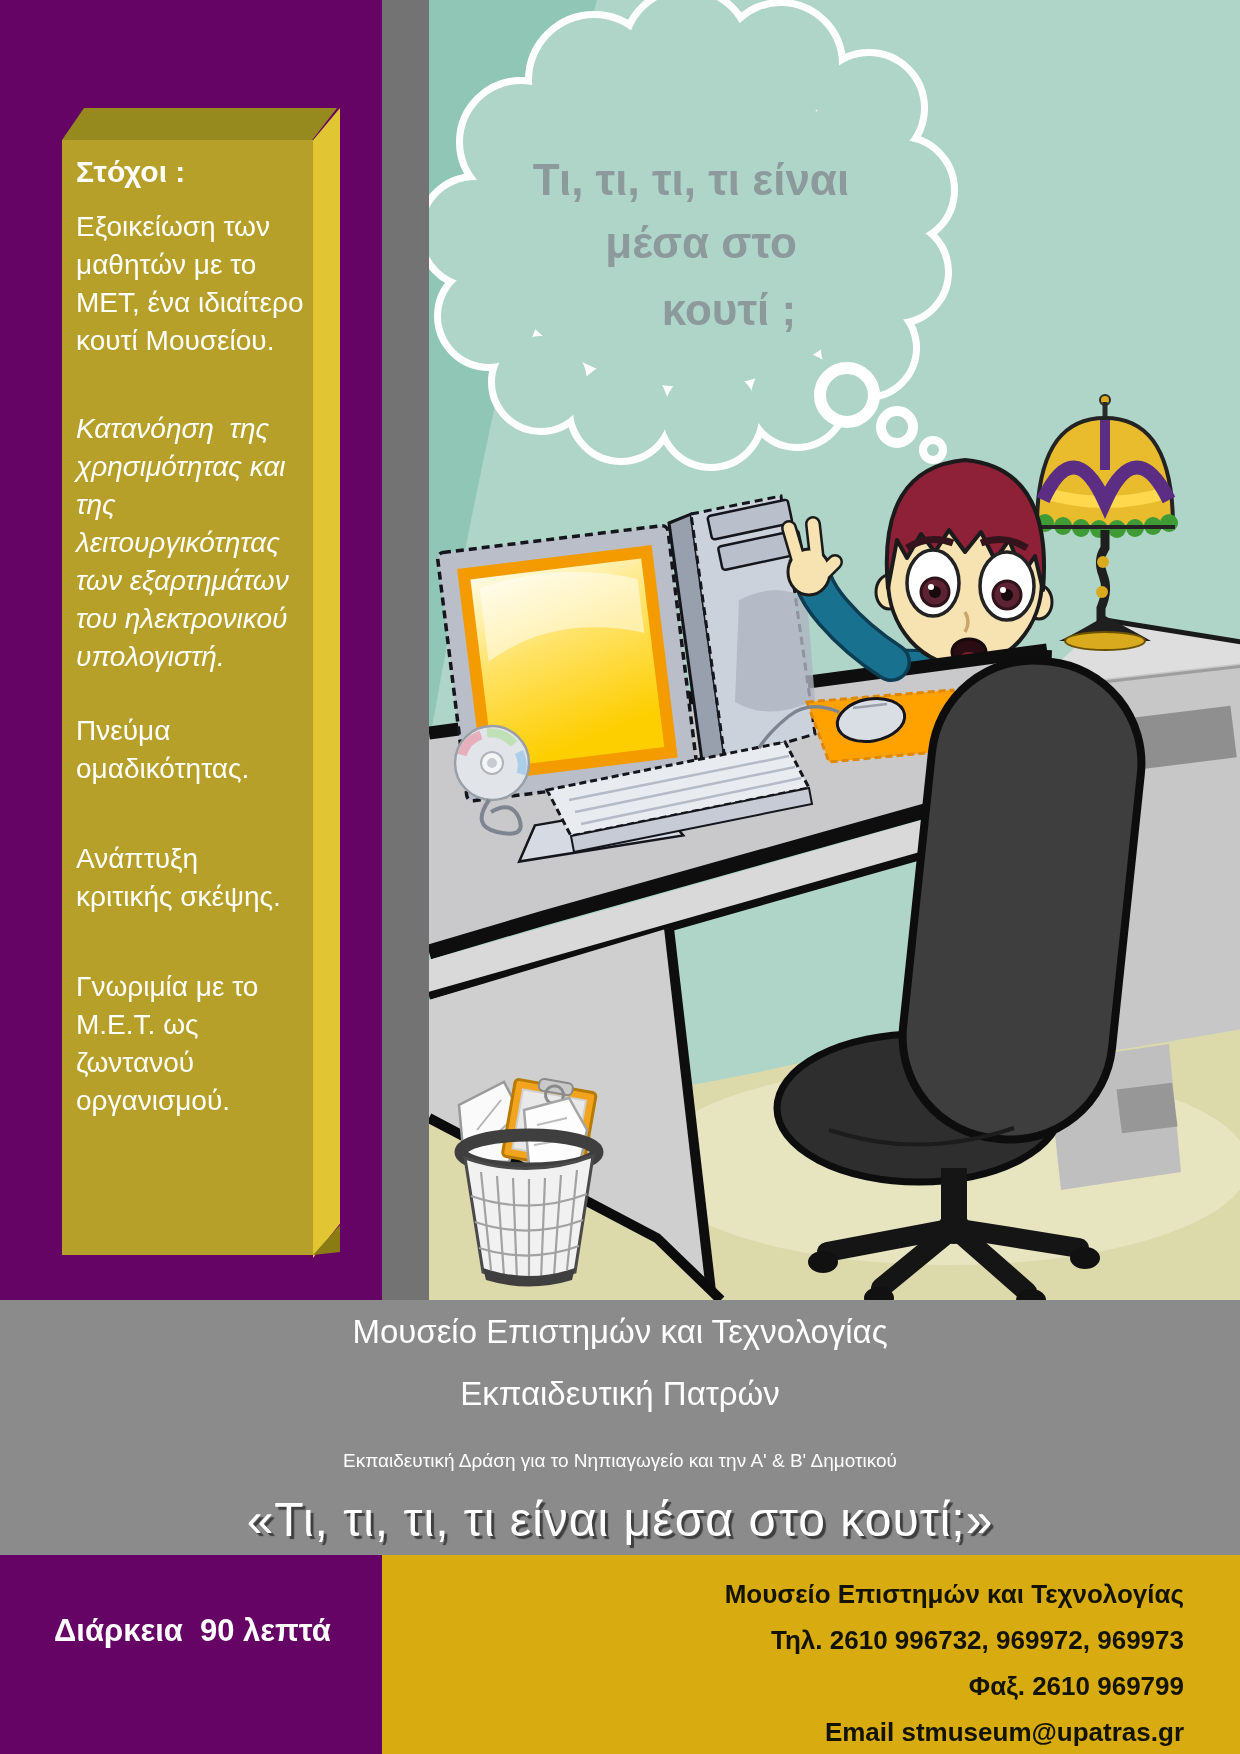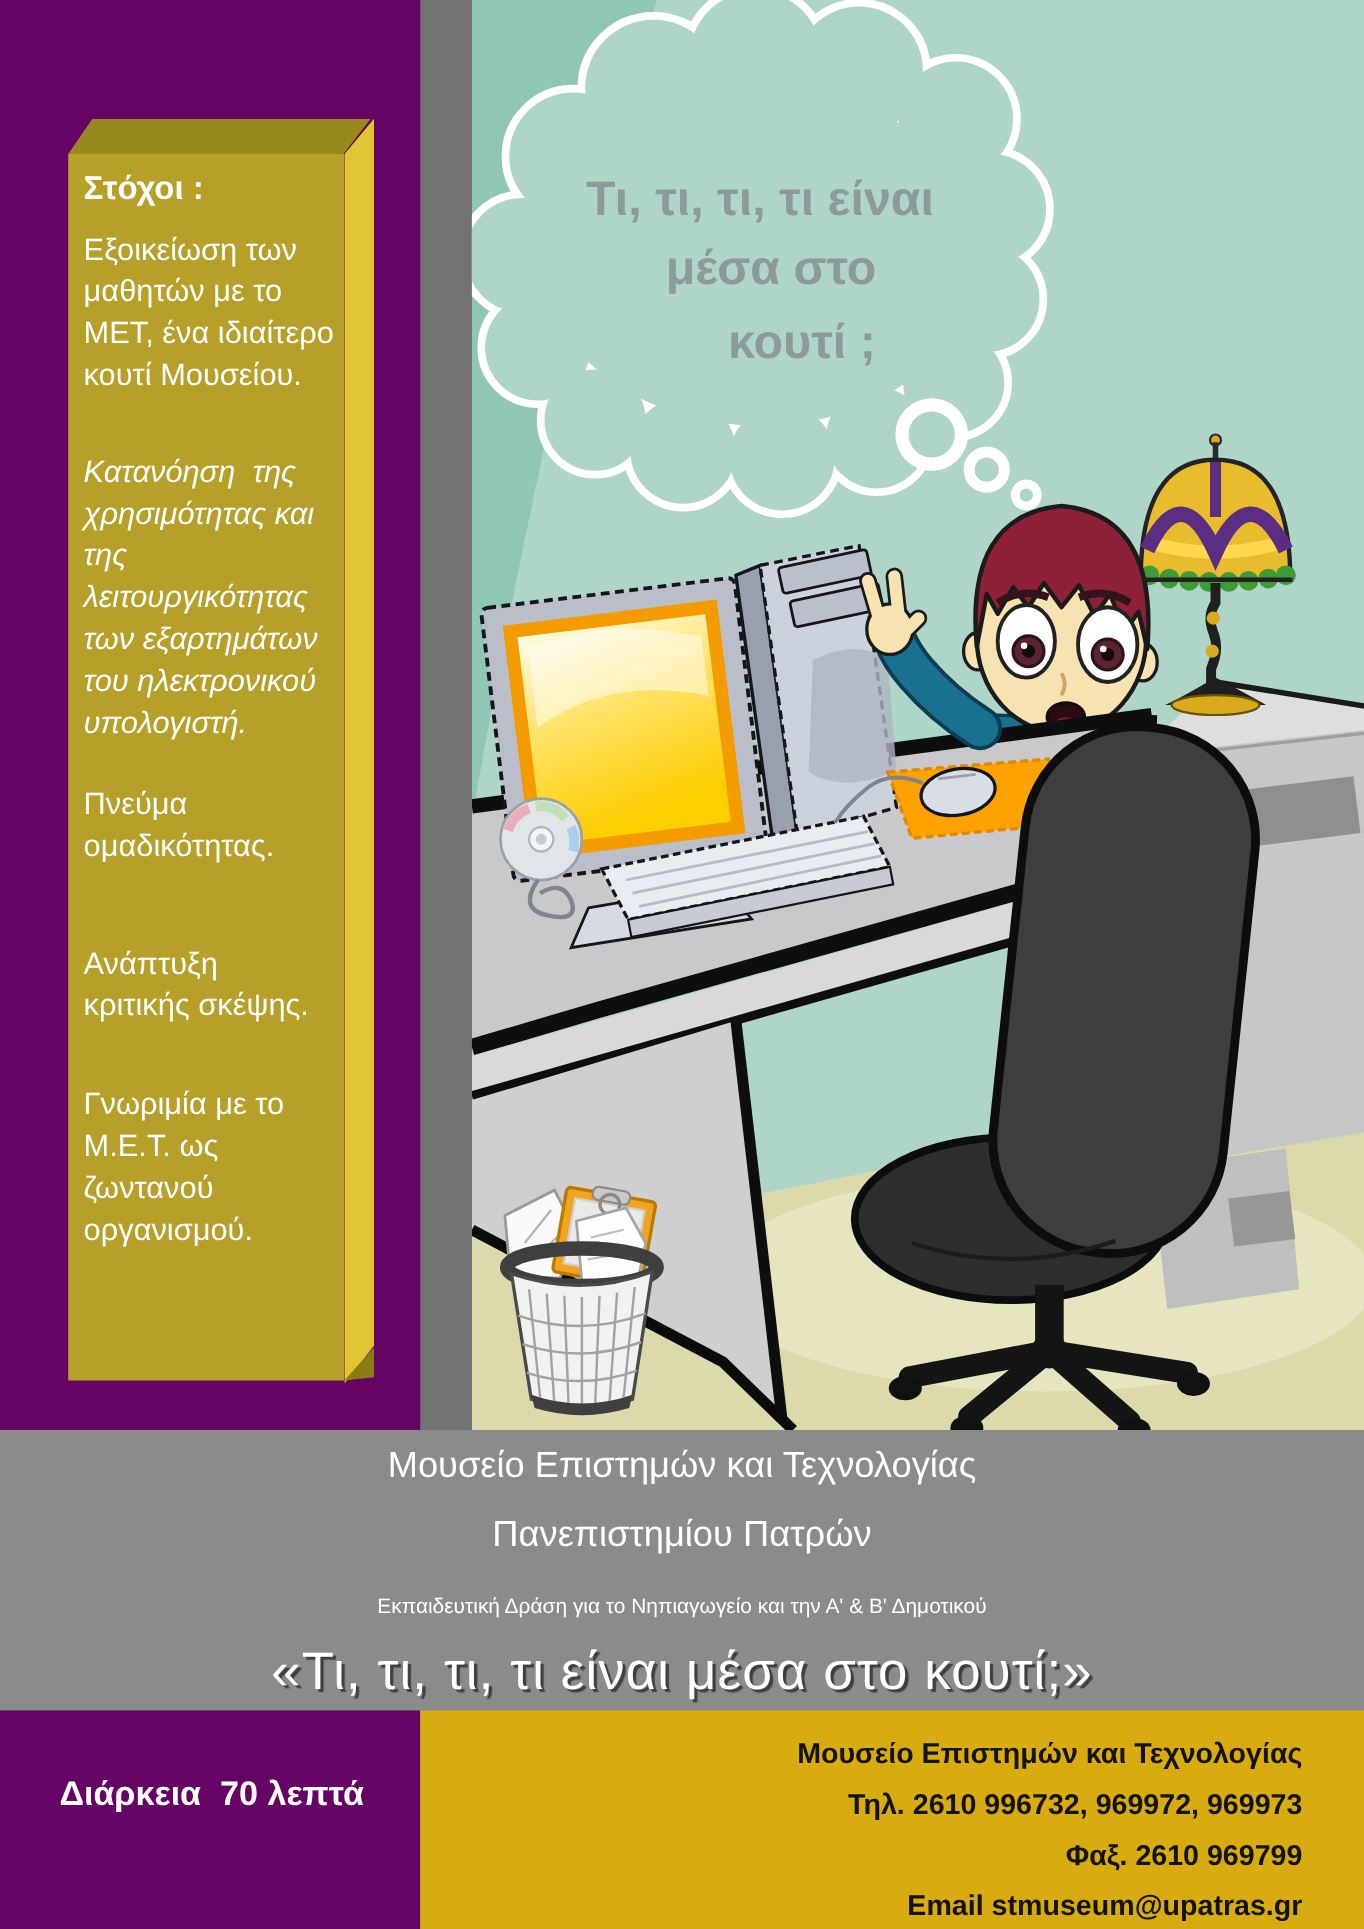--- a/index.html
+++ b/index.html
@@ -19,21 +19,21 @@
               clip-path:polygon(0 2.8%,100% 0,100% 97%,0 100%);}
   .gold-fold{position:absolute;left:313px;top:1225px;width:27px;height:33px;
              background:var(--gold-fold,#8a7c13);
              clip-path:polygon(0 91%,100% 0,100% 82%);}
   #goals{position:absolute;left:76px;top:152px;width:228px;color:#ffffff;}
   #goals h2{margin:0;font-size:30px;font-weight:bold;line-height:40px;}
   #goals p{margin:0;font-size:28px;line-height:38px;white-space:pre-wrap;}
   #goals p.g1{margin-top:16px;}
   #goals p.g2{margin-top:50px;font-style:italic;}
   #goals p.g3{margin-top:36px;}
-  #goals p.g4{margin-top:69px;}
+  #goals p.g4{margin-top:52px;}
   #goals p.g5{margin-top:52px;}
 
   
   #illu{position:absolute;left:382px;top:0;width:858px;height:1300px;padding-left:47px;}
   #illu svg{display:block;}
   .cloud-text{font-family:"Liberation Sans",sans-serif;font-weight:600;
               fill:#8d9a9c;font-size:44px;text-anchor:middle;}
 
   
   #gray-band{position:absolute;left:0;top:1300px;width:1240px;height:255px;
@@ -320,27 +320,27 @@
         <ellipse cx="394" cy="1262" rx="15" ry="11" fill="#111111"></ellipse>
         <ellipse cx="450" cy="1298" rx="15" ry="11" fill="#111111"></ellipse>
         <ellipse cx="602" cy="1300" rx="15" ry="11" fill="#111111"></ellipse>
         <ellipse cx="656" cy="1258" rx="15" ry="11" fill="#111111"></ellipse>
       </g>
     </svg>
   </div>
 
   <div id="gray-band">
     <p class="t1">Μουσείο Επιστημών και Τεχνολογίας</p>
-    <p class="t2">Πανεπιστημίου Πατρών</p>
+    <p class="t2">Εκπαιδευτική Πατρών</p>
     <p class="sub">Εκπαιδευτική Δράση για το Νηπιαγωγείο και την Α' &amp; Β' Δημοτικού</p>
     <p class="big">«Τι, τι, τι, τι είναι μέσα στο κουτί;»</p>
   </div>
 
   <div id="foot-left">
-    <p class="dur">Διάρκεια  70 λεπτά</p>
+    <p class="dur">Διάρκεια  90 λεπτά</p>
   </div>
   <div id="foot-right">
     <p class="c first">Μουσείο Επιστημών και Τεχνολογίας</p>
     <p class="c">Τηλ. 2610 996732, 969972, 969973</p>
     <p class="c">Φαξ. 2610 969799</p>
     <p class="c">Email stmuseum@upatras.gr</p>
   </div>
 
 </div>
 

